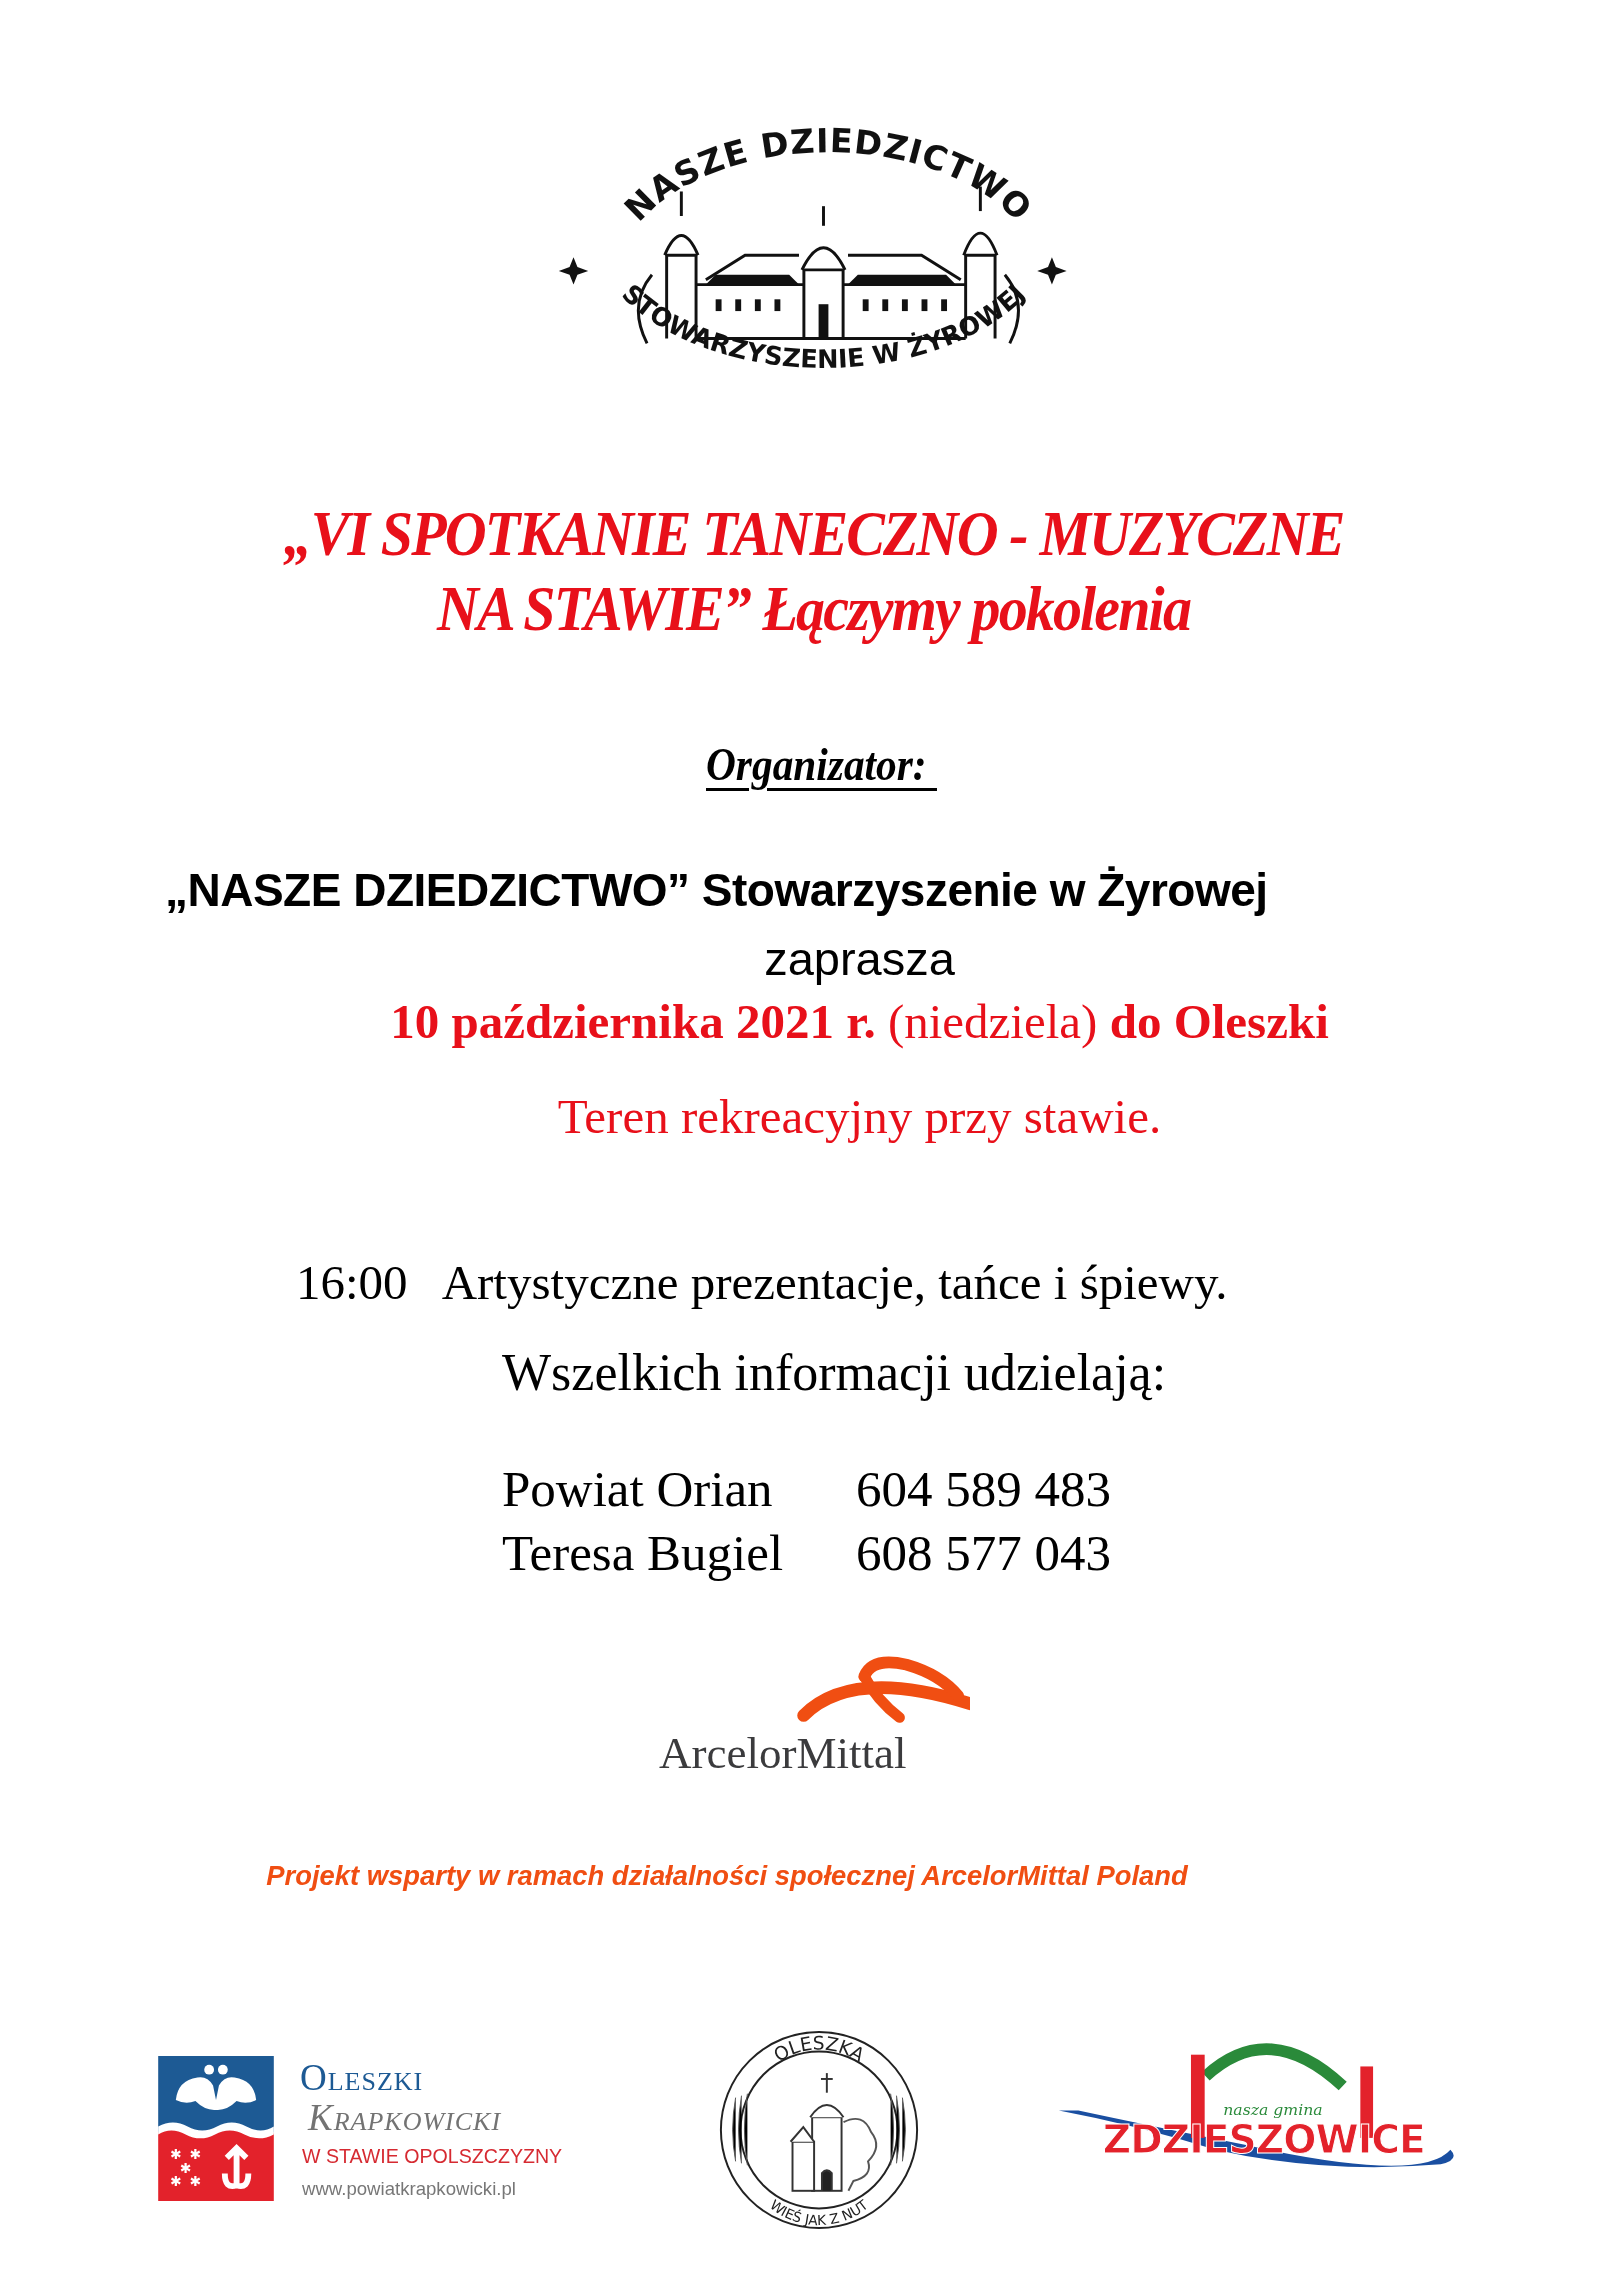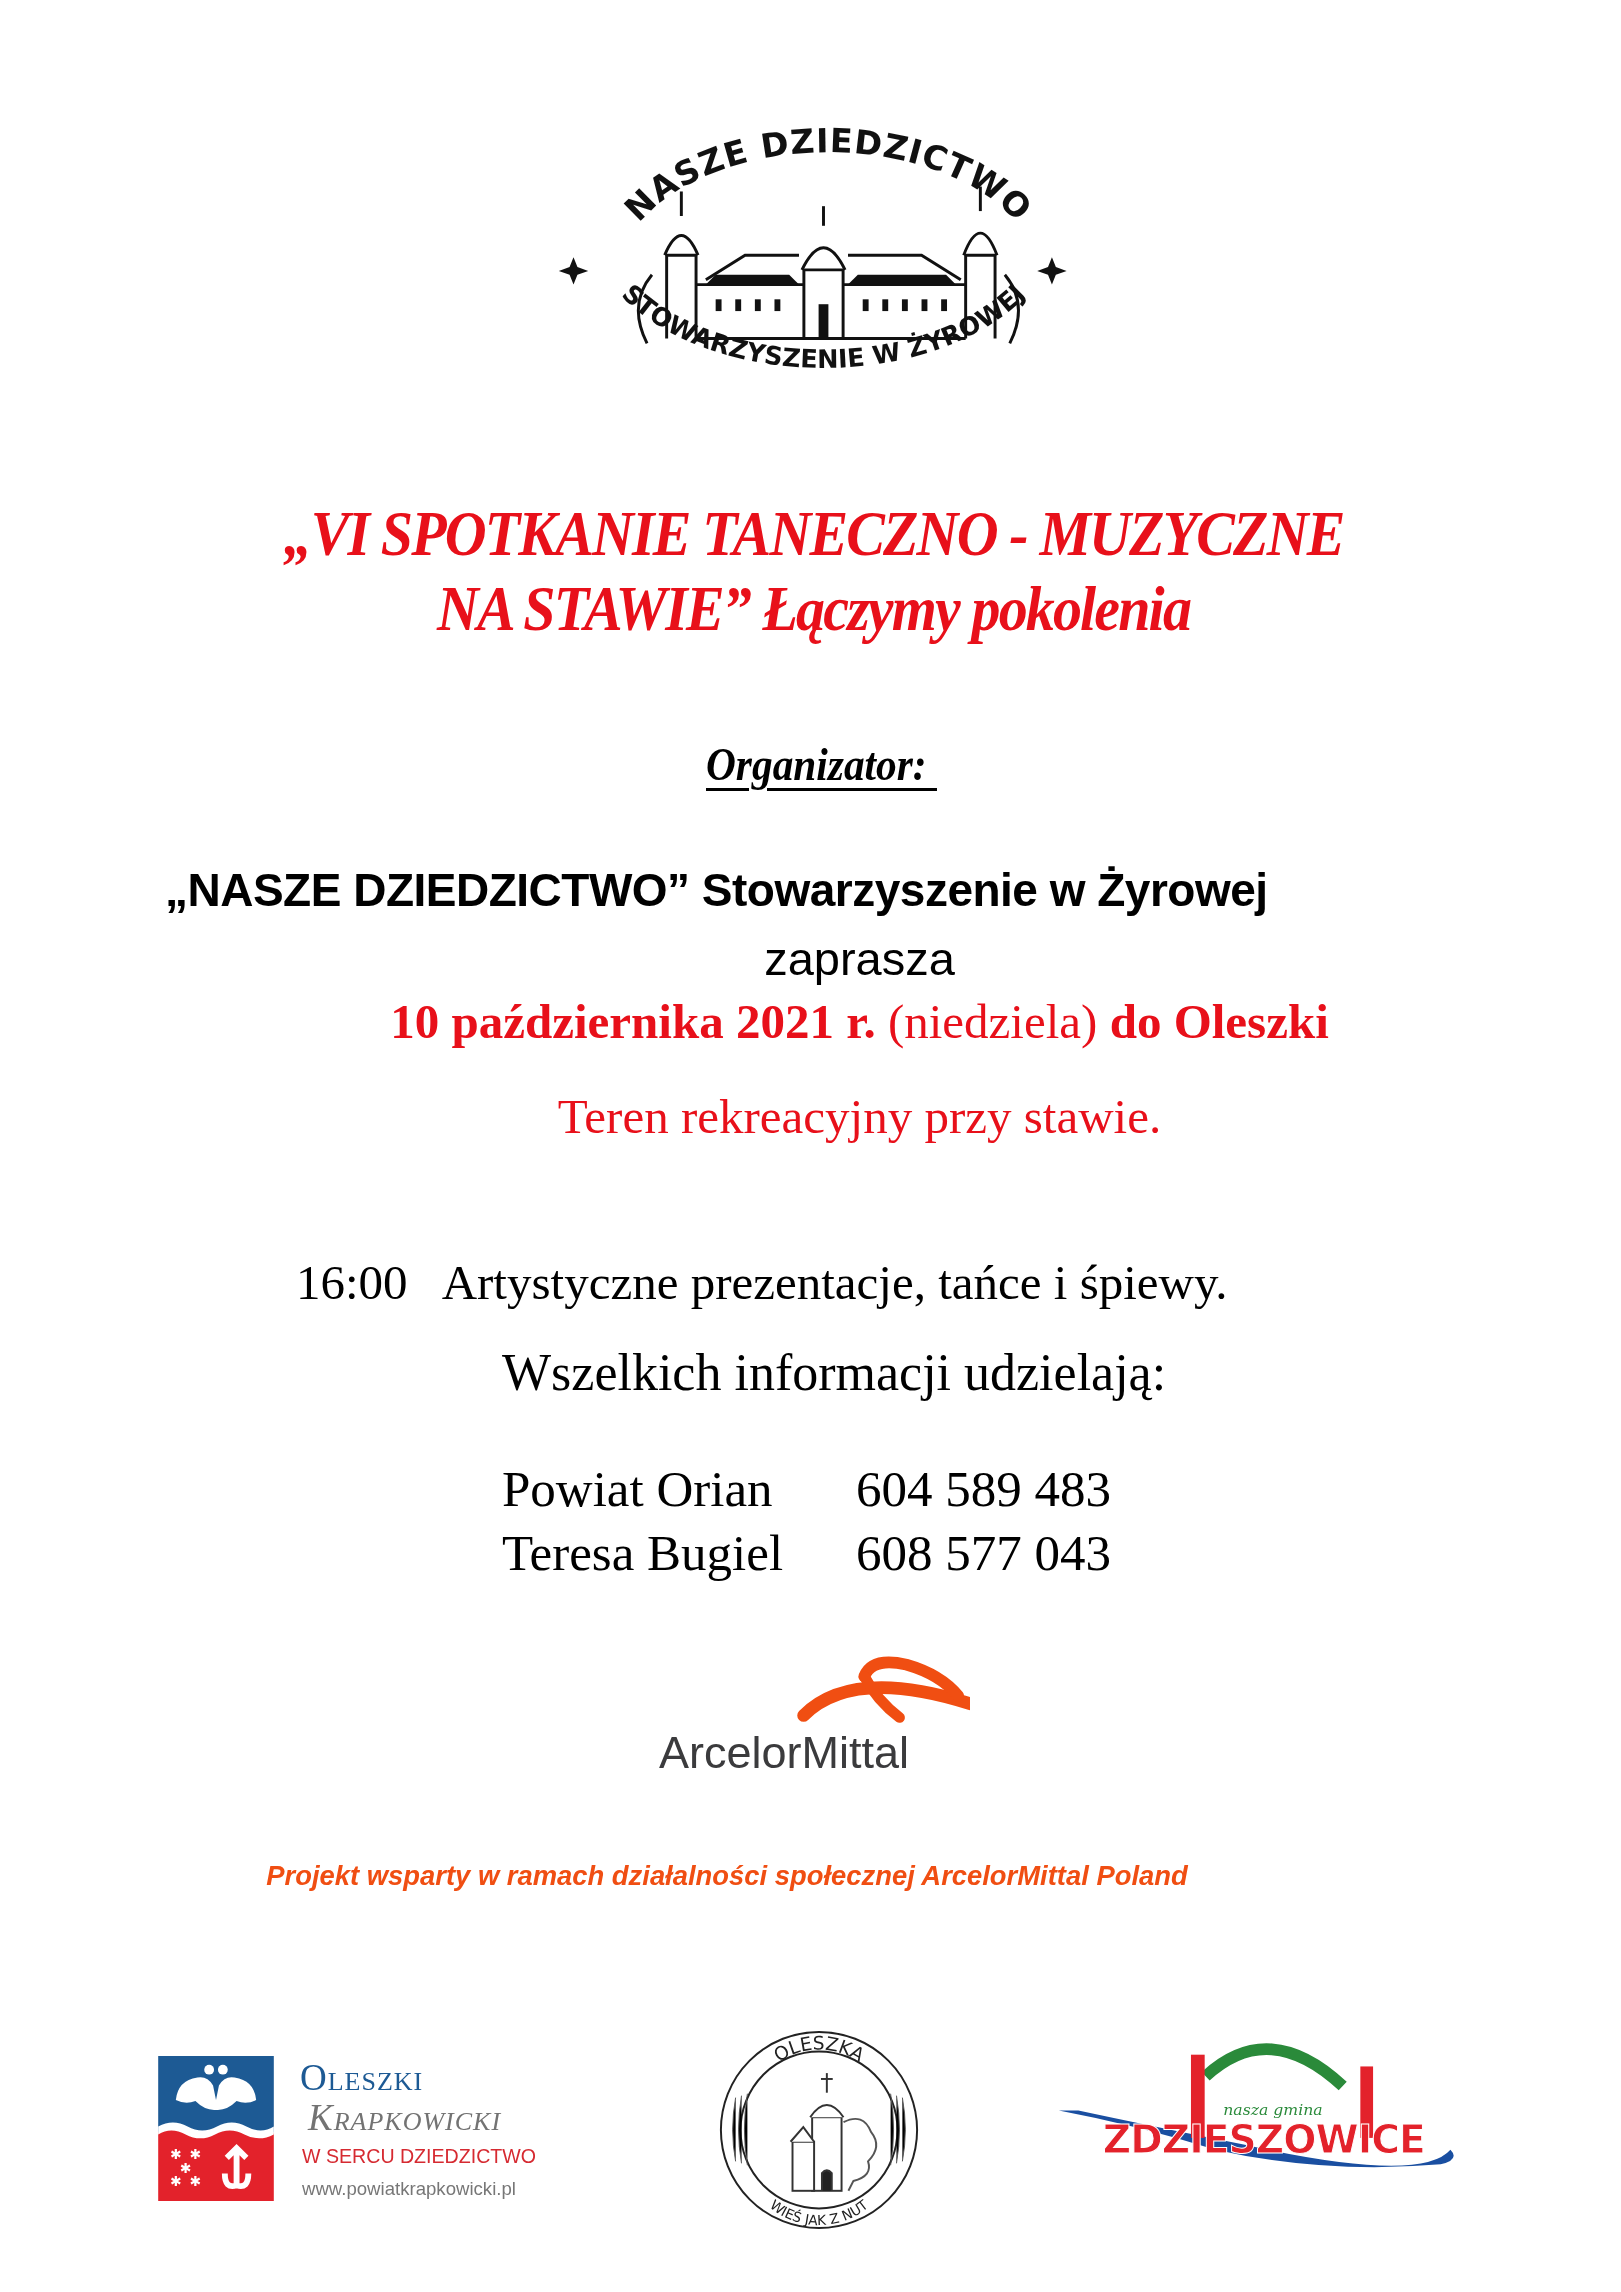--- a/index.html
+++ b/index.html
@@ -29,21 +29,21 @@
     #info-label { top: 1343px; left: 502px; font-size: 52px; color: #000; text-underline-offset: 6.9px; text-decoration-thickness: 2px; }
 
     .contact { font-size: 51px; color: #000; }
     .contact-name { left: 502px; }
     .contact-phone { left: 856px; }
     #c1-name, #c1-phone { top: 1460px; }
     #c2-name, #c2-phone { top: 1524px; }
 
     
     #am-logo { left: 647px; top: 1637px; width: 323px; height: 157px; }
-    #am-text { left: 659px; top: 1727px; font-family: Liberation Sans, sans-serif; font-size: 45px; color: #3b3b3d; letter-spacing: 0px; }
+    #am-text { left: 659px; top: 1727px; font-family: Liberation Serif, serif; font-size: 45px; color: #3b3b3d; letter-spacing: 0px; }
 
     #support-note { top: 1860px; left: 0; width: 1454px; text-align: center; font-family: "Liberation Sans", sans-serif; font-weight: bold; font-style: italic; font-size: 27.4px; color: #f04e12; }
 
     
     #powiat-flag { left: 158px; top: 2056px; width: 116px; height: 145px; }
     #powiat-name1 { left: 300px; top: 2056px; font-family: "Liberation Serif", serif; font-size: 37px; color: #1d5a94; letter-spacing: 1px; font-variant: small-caps; }
     #powiat-name2 { left: 308px; top: 2096px; font-family: "Liberation Serif", serif; font-size: 37px; color: #737373; letter-spacing: 1px; font-variant: small-caps; font-style: italic; }
     #powiat-tagline { left: 302px; top: 2145px; font-family: "Liberation Sans", sans-serif; font-size: 19.6px; color: #d62a31; }
     #powiat-url { left: 302px; top: 2178px; font-family: "Liberation Sans", sans-serif; font-size: 18.6px; color: #777; }
 
@@ -153,21 +153,21 @@
         <text x="12" y="133">✱</text>
         <text x="32" y="133">✱</text>
     </g>
     <g stroke="#fff" stroke-width="6" fill="none">
       <path d="M80 95 L80 132 M70 104 L80 94 L90 104 M68 120 Q68 136 80 132 Q92 136 92 120"></path>
     </g>
   </svg>
 </div>
 <div id="powiat-name1" class="abs">Oleszki</div>
 <div id="powiat-name2" class="abs">Krapkowicki</div>
-<div id="powiat-tagline" class="abs">W SERCU DZIEDZICTWO</div>
+<div id="powiat-tagline" class="abs">W STAWIE OPOLSZCZYZNY</div>
 <div id="powiat-url" class="abs">www.powiatkrapkowicki.pl</div>
 
 <div id="oleszka-logo" class="abs">
   <svg width="206" height="211" viewBox="0 0 210 215">
     <defs>
       <path id="olTop" d="M 40 70 A 70 70 0 0 1 170 70"></path>
       <path id="olBot" d="M 35 160 A 75 70 0 0 0 175 160"></path>
     </defs>
     <circle cx="105" cy="108" r="100" fill="none" stroke="#222" stroke-width="2"></circle>
     <circle cx="105" cy="108" r="80" fill="none" stroke="#222" stroke-width="2"></circle>

